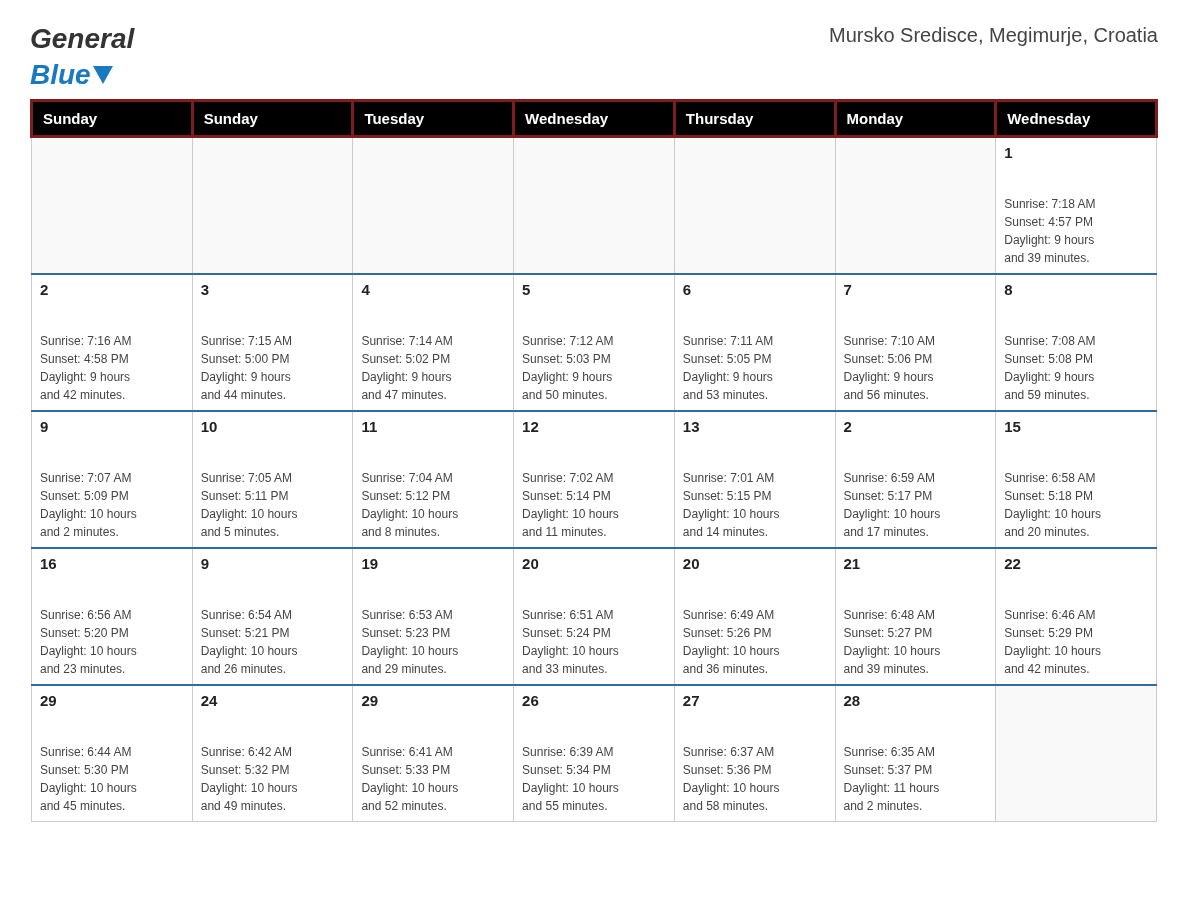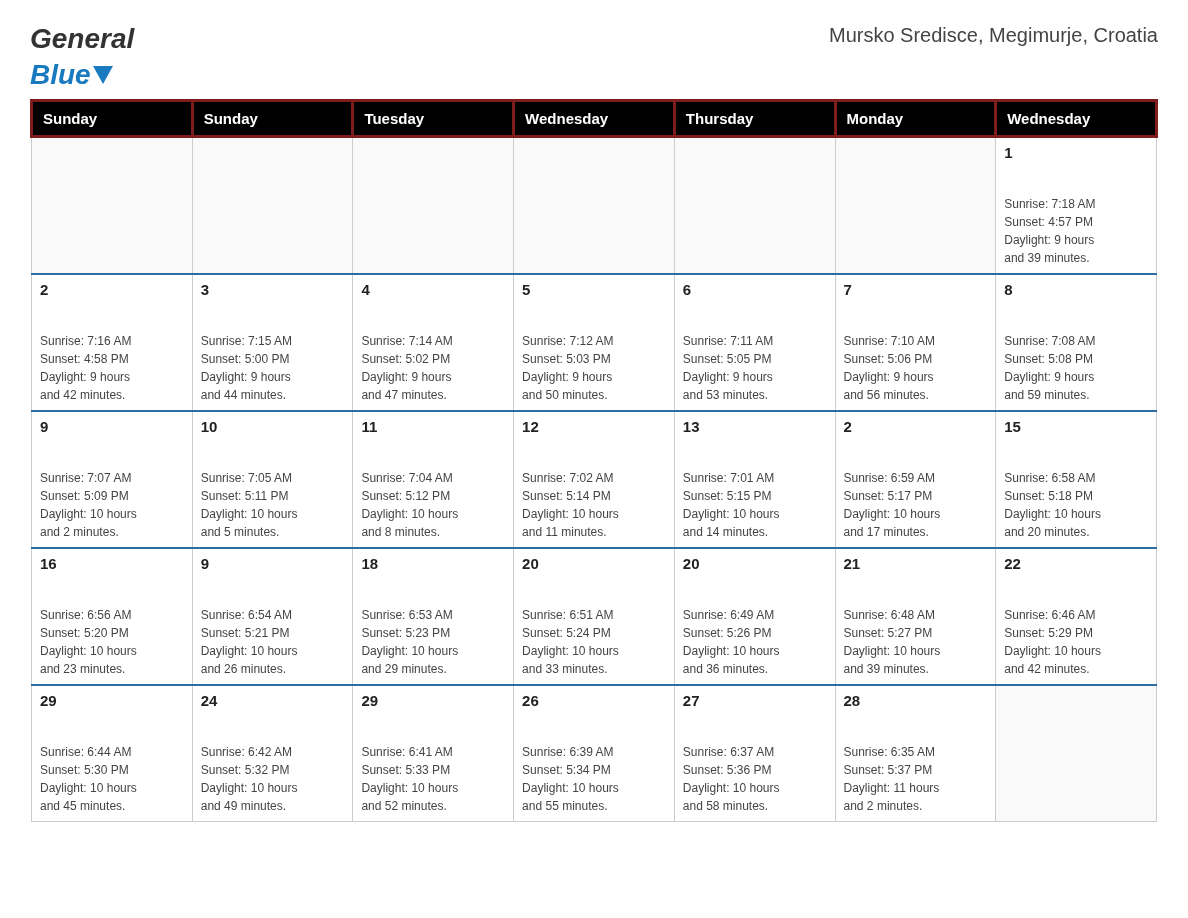--- a/index.html
+++ b/index.html
@@ -209,21 +209,21 @@
       <tr class="week-row">
         <td>
           <div class="day-number">16</div>
           <div class="day-info">Sunrise: 6:56 AM<br>Sunset: 5:20 PM<br>Daylight: 10 hours<br>and 23 minutes.</div>
         </td>
         <td>
           <div class="day-number">9</div>
           <div class="day-info">Sunrise: 6:54 AM<br>Sunset: 5:21 PM<br>Daylight: 10 hours<br>and 26 minutes.</div>
         </td>
         <td>
-          <div class="day-number">18</div>
+          <div class="day-number">19</div>
           <div class="day-info">Sunrise: 6:53 AM<br>Sunset: 5:23 PM<br>Daylight: 10 hours<br>and 29 minutes.</div>
         </td>
         <td>
           <div class="day-number">20</div>
           <div class="day-info">Sunrise: 6:51 AM<br>Sunset: 5:24 PM<br>Daylight: 10 hours<br>and 33 minutes.</div>
         </td>
         <td>
           <div class="day-number">20</div>
           <div class="day-info">Sunrise: 6:49 AM<br>Sunset: 5:26 PM<br>Daylight: 10 hours<br>and 36 minutes.</div>
         </td>

